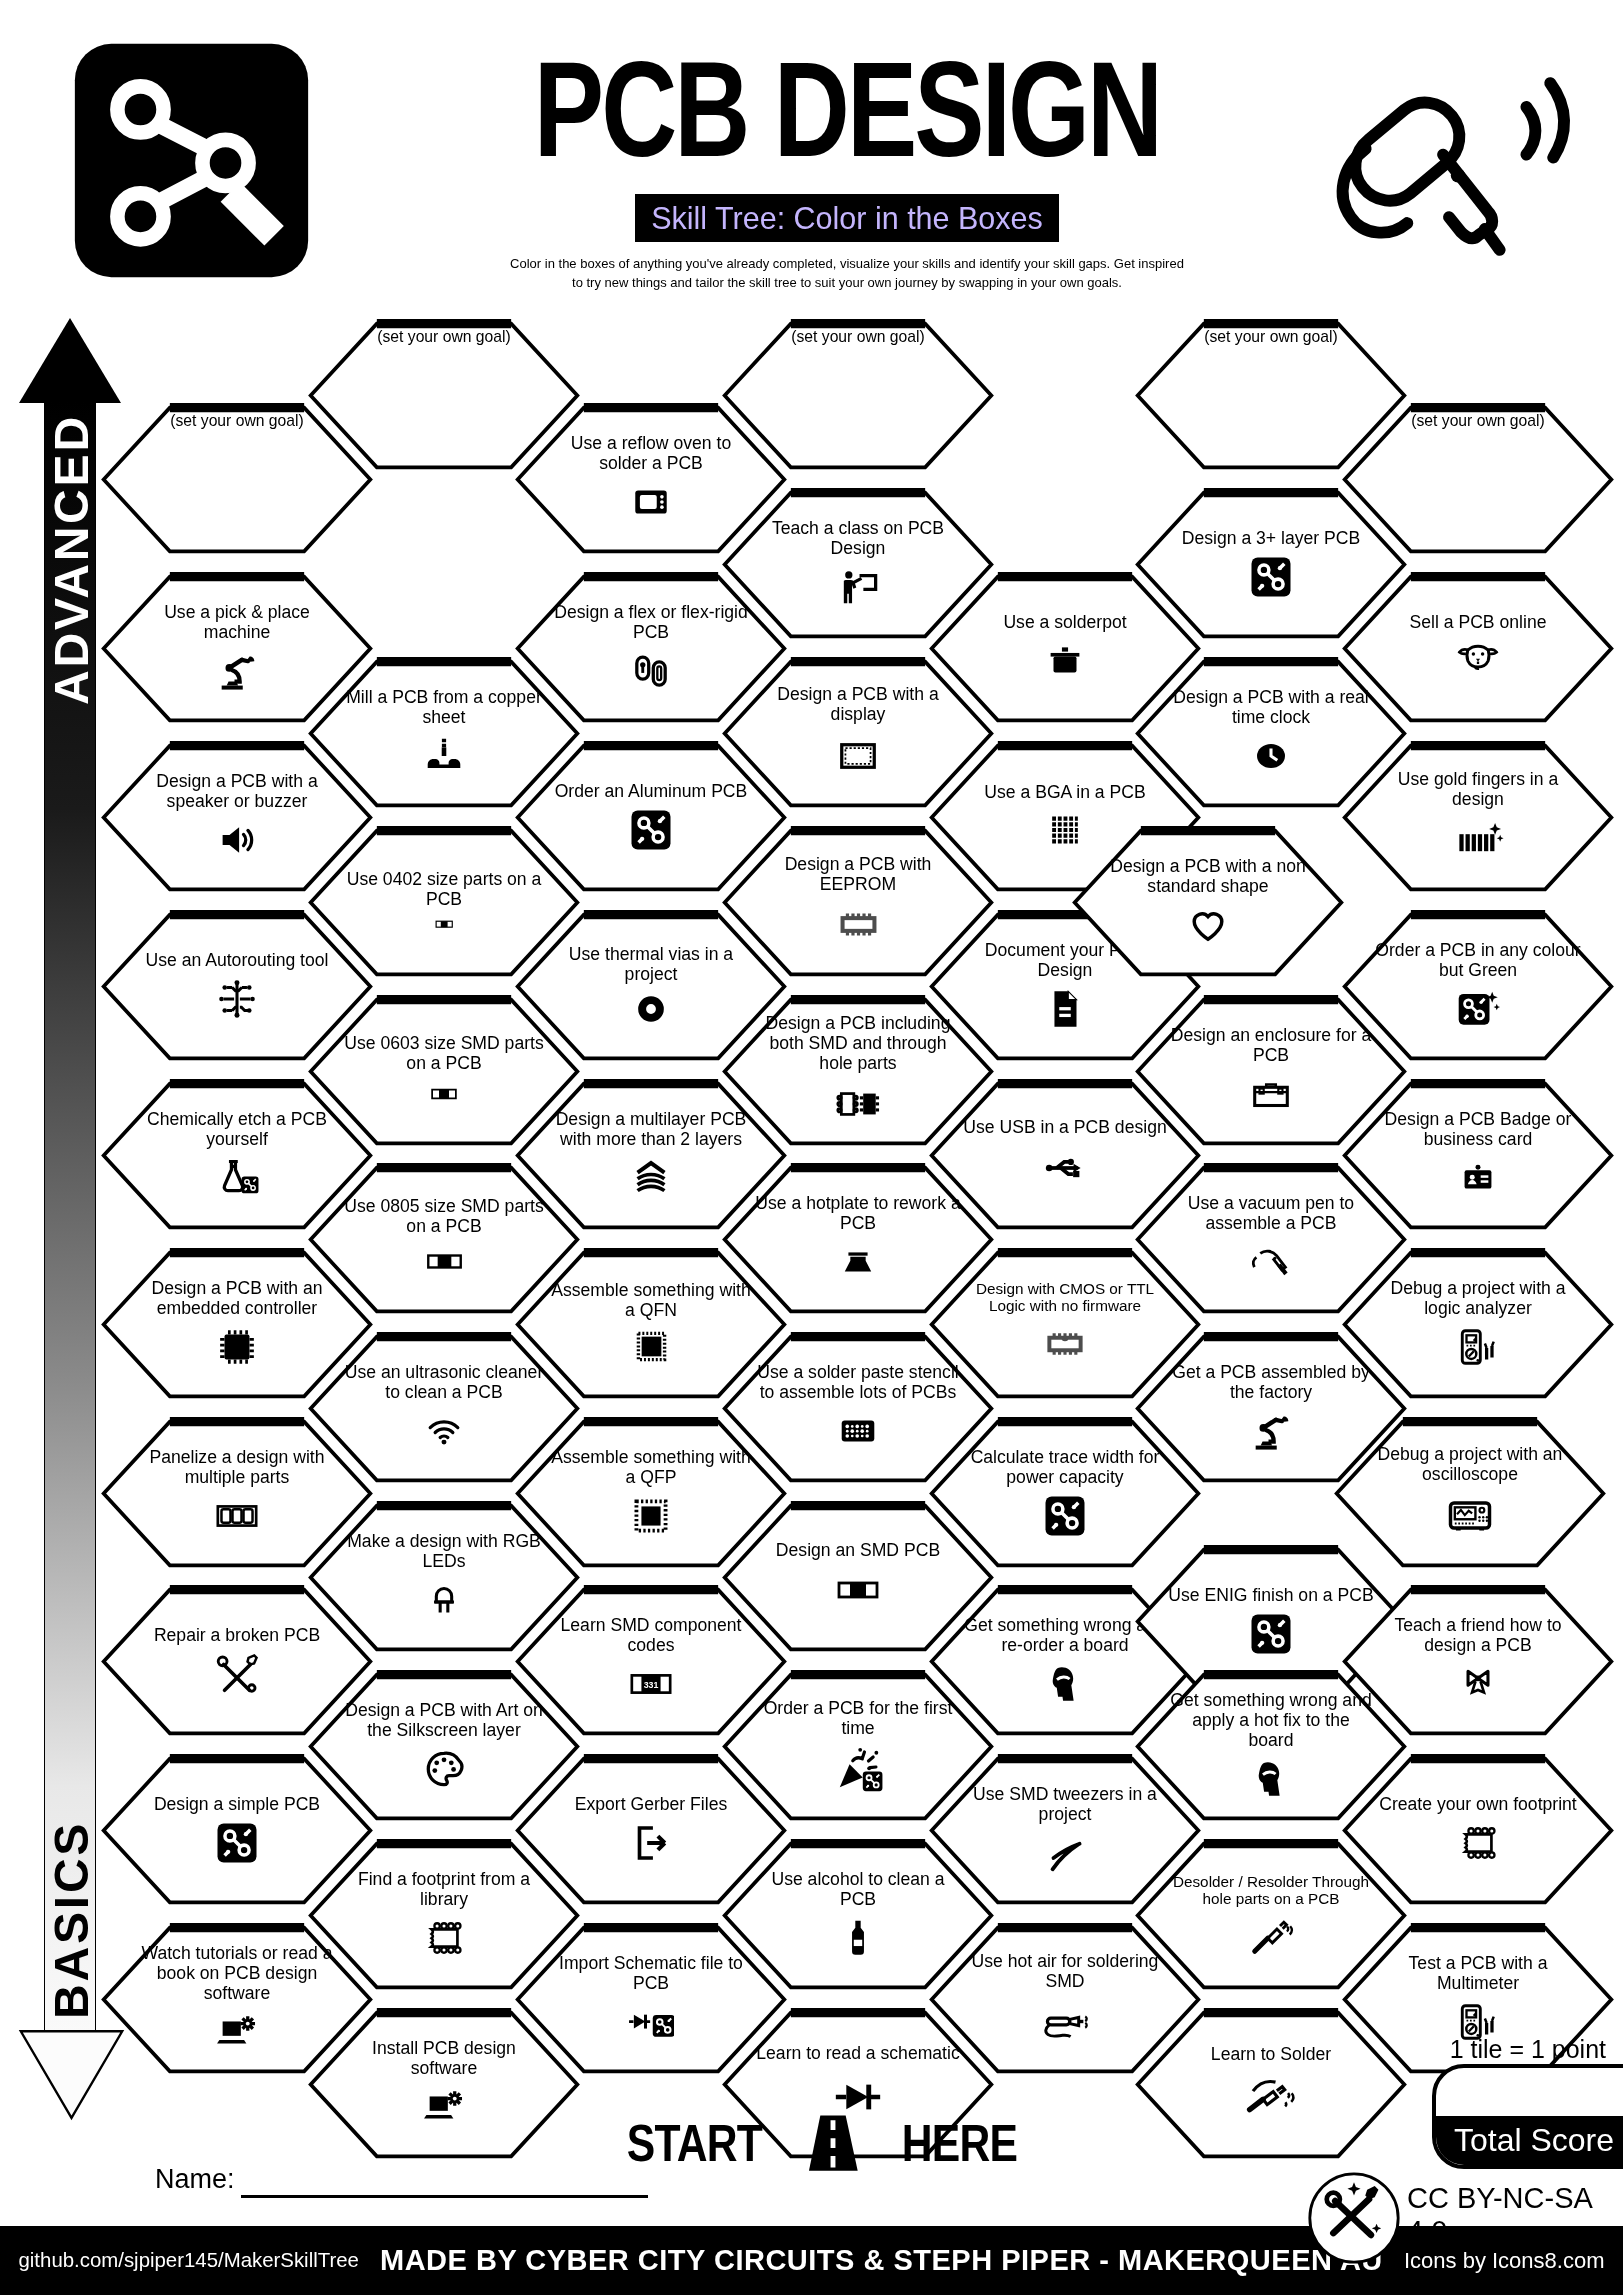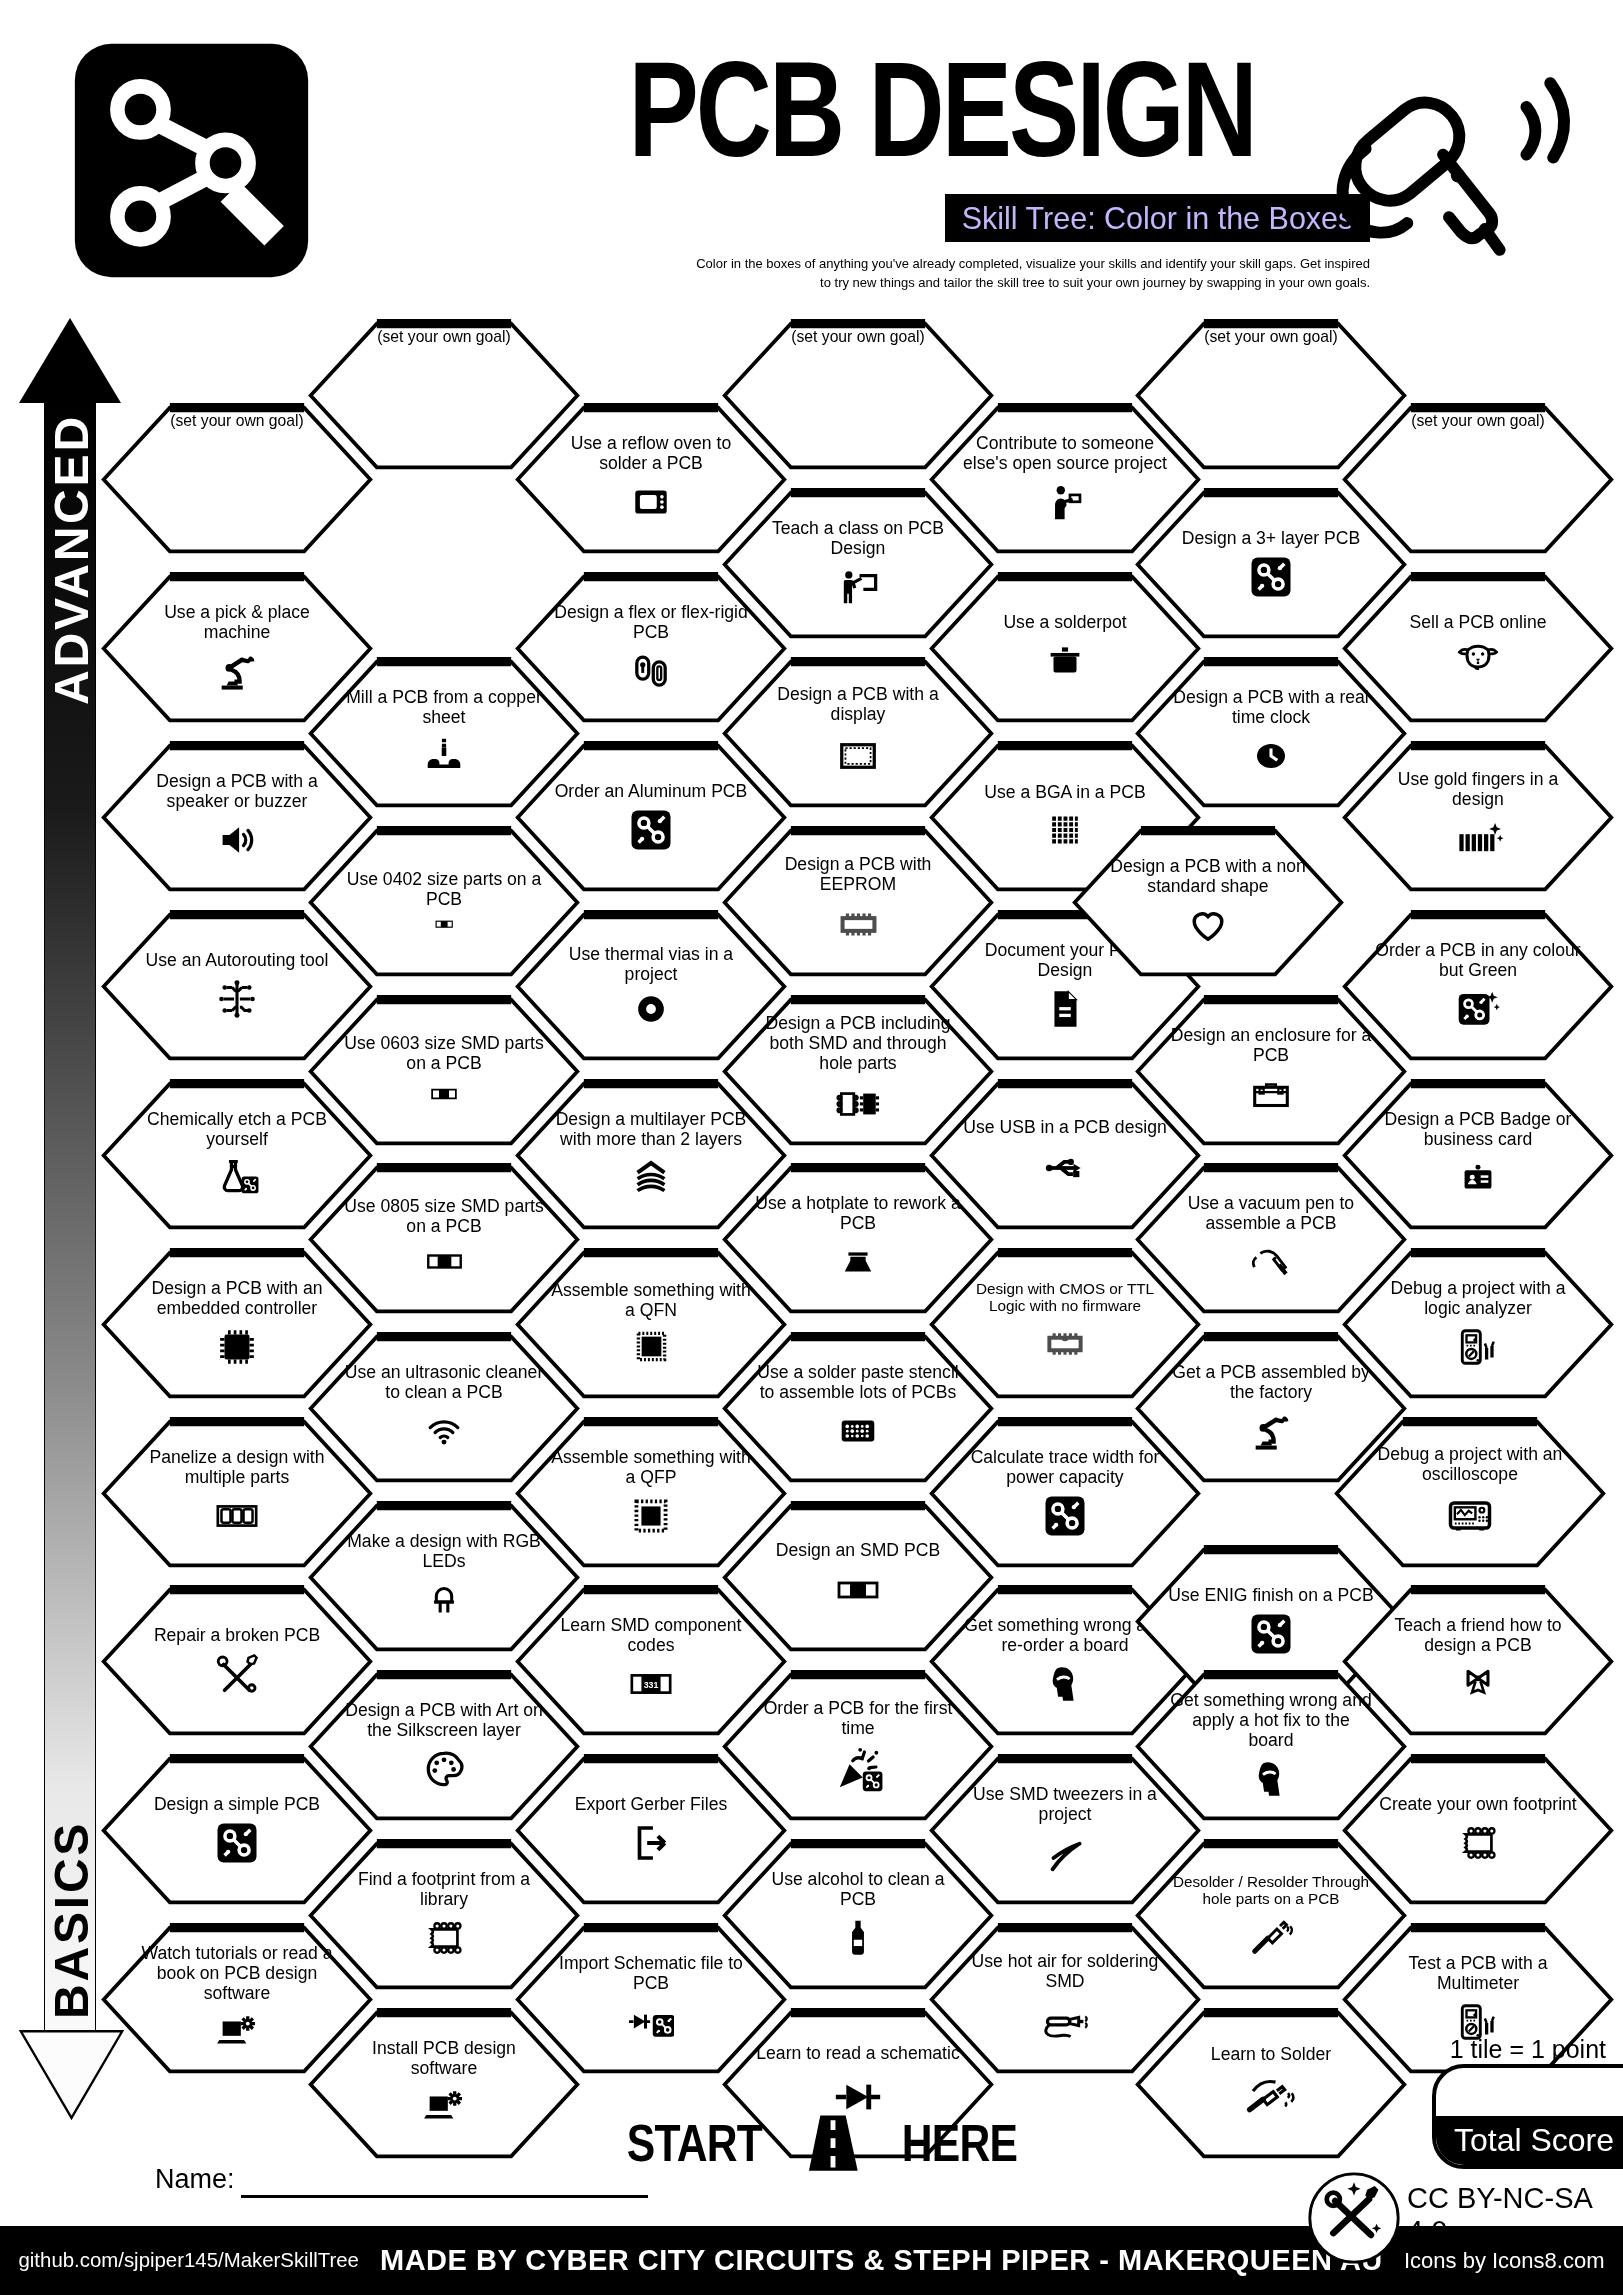--- a/index.html
+++ b/index.html
@@ -1,21 +1,21 @@
 <!DOCTYPE html>
 <html style="font-size:7.4px"><head>
 <meta charset="utf-8">
 <style>
   html,body{margin:0;padding:0}
   body{width:1623px;height:2295px;position:relative;background:#fff;overflow:hidden;
        font-family:"Liberation Sans",sans-serif;color:#000}
   
   .logo{position:absolute;left:69px;top:39px;width:245px;height:243px}
   .iron{position:absolute;left:1318px;top:37px;width:268px;height:259px}
-  .title-block{position:absolute;left:324px;top:42px;width:1046px;text-align:right}
+  .title-block{position:absolute;left:324px;top:42px;width:1046px;text-align:center}
   .title{font-size:135px;font-weight:900;letter-spacing:-3.7px;line-height:1;margin:0;
          transform:scaleX(.78);transform-origin:center}
   .subtitle{display:inline-block;background:#000;color:#c4b5fd;font-size:30.5px;font-weight:500;
             padding:6.5px 16.7px;margin-top:8.3px}
   .desc{font-size:13px;line-height:1.45;margin-top:13px}
   
   .axis{position:absolute;left:0;top:0}
   .axis-shaft{position:absolute;left:44px;top:402px;width:50px;height:1629px;
               background:linear-gradient(#000 0%,#1a1a1a 25%,#8a8a8a 60%,#e8e8e8 85%,#fafafa 100%);
               border-left:1.9px solid #000;border-right:1.9px solid #000}
@@ -822,37 +822,20 @@
         <div class="label">Learn to read a schematic</div>
         <div class="icon">
           <svg viewBox="0 0 24 24" width="56" height="56">
             <path d="M2.5 12h4.4M17 12h4.5" stroke="#000" stroke-width="1.9"></path>
             <path d="M7 6.7v10.6L16.4 12z" fill="#000"></path>
             <path d="M16.6 6.7v10.6" stroke="#000" stroke-width="2.1"></path>
           </svg>
         </div>
       </div>
     </div>
-    <div class="hex" style="left: 927px; top: 403px;">
-      <svg class="hexbg" viewBox="0 0 596 330" preserveAspectRatio="none">
-        <polygon points="10,165 153,10 443,10 586,165 443,320 153,320"></polygon>
-        <line x1="153" y1="10" x2="443" y2="10"></line>
-      </svg>
-      <div class="hex-content">
-        <div class="label">Contribute to someone else's open source project</div>
-        <div class="icon">
-          <svg viewBox="0 0 24 24" width="46" height="46">
-            <circle cx="9.8" cy="5.9" r="2.2" fill="#000"></circle>
-            <path d="M6.8 21v-7.2c0-2.1 1.3-3.6 3-3.6s3 1.5 3 3.6l-1 1.4V21z" fill="#000"></path>
-            <path d="M11.8 11.8l4.2-1.1" stroke="#000" stroke-width="1.7"></path>
-            <rect x="14.6" y="8.3" width="5.2" height="3.6" fill="none" stroke="#000" stroke-width="1.4"></rect>
-          </svg>
-        </div>
-      </div>
-    </div>
     <div class="hex" style="left: 927px; top: 572px;">
       <svg class="hexbg" viewBox="0 0 596 330" preserveAspectRatio="none">
         <polygon points="10,165 153,10 443,10 586,165 443,320 153,320"></polygon>
         <line x1="153" y1="10" x2="443" y2="10"></line>
       </svg>
       <div class="hex-content">
         <div class="label">Use a solderpot</div>
         <div class="icon">
           <svg viewBox="0 0 24 24" width="46" height="46">
             <rect x="6" y="9.6" width="12" height="8.4" rx="1" fill="#000"></rect>

